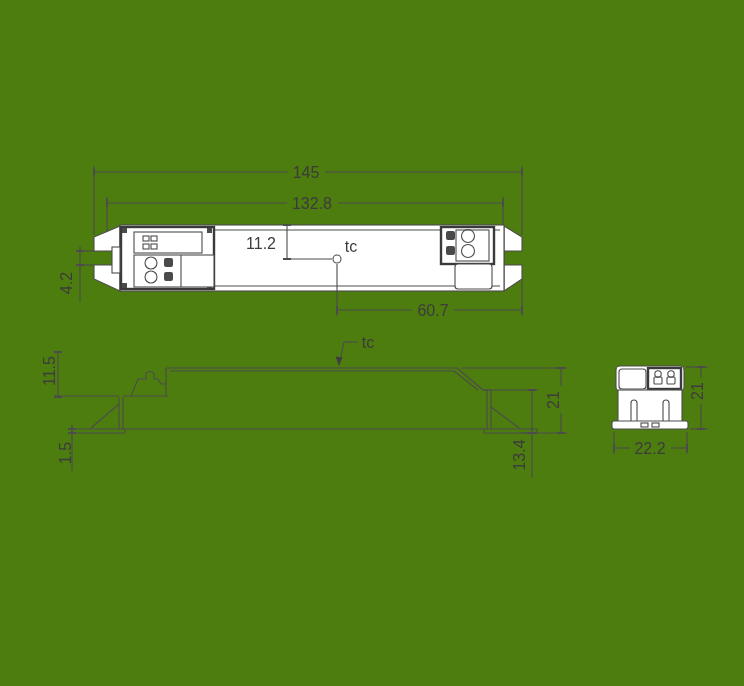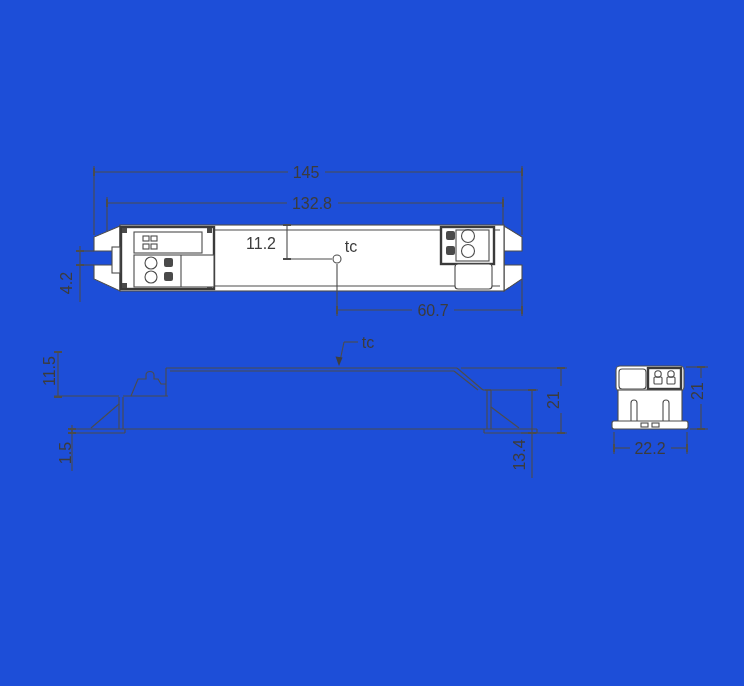--- a/index.html
+++ b/index.html
@@ -1,16 +1,16 @@
 <!DOCTYPE html>
 <html><head>
 <meta charset="utf-8">
 <style>
   html,body { margin:0; padding:0; background:#ffffff; }
-  .canvas { position:relative; width:744px; height:686px; background:#1d4ed8; overflow:hidden;
+  .canvas { position:relative; width:744px; height:686px; background:#4d7c0f; overflow:hidden;
             font-family:"Liberation Sans", sans-serif; }
   svg { display:block; }
   svg line, svg path, svg rect, svg circle, svg polyline {
     stroke:#4c4c4c; stroke-width:1.1; fill:none;
     stroke-linecap:butt; stroke-linejoin:miter;
   }
   svg .fillw { fill:#ffffff; }
   svg .tk  { stroke-width:2; }
   svg .dk  { stroke:#3a3a3a; stroke-width:2.4; }
   svg .dkf { fill:#4a4a4a; stroke:none; }

